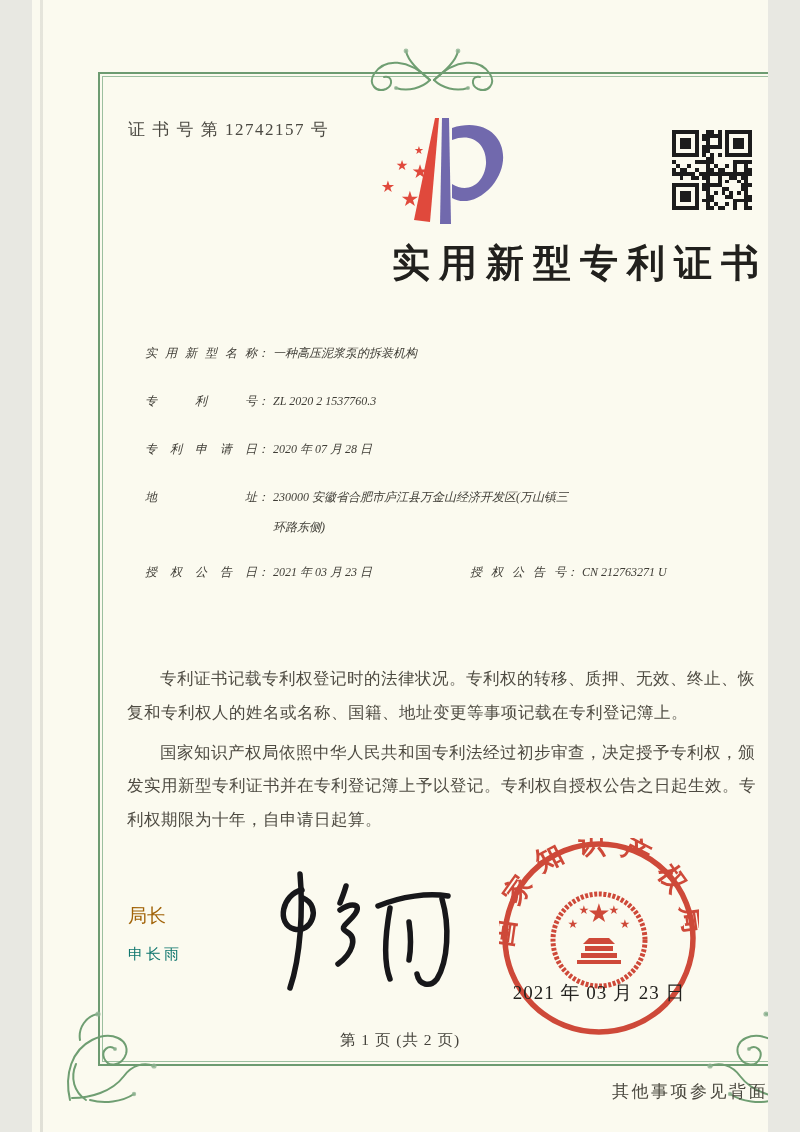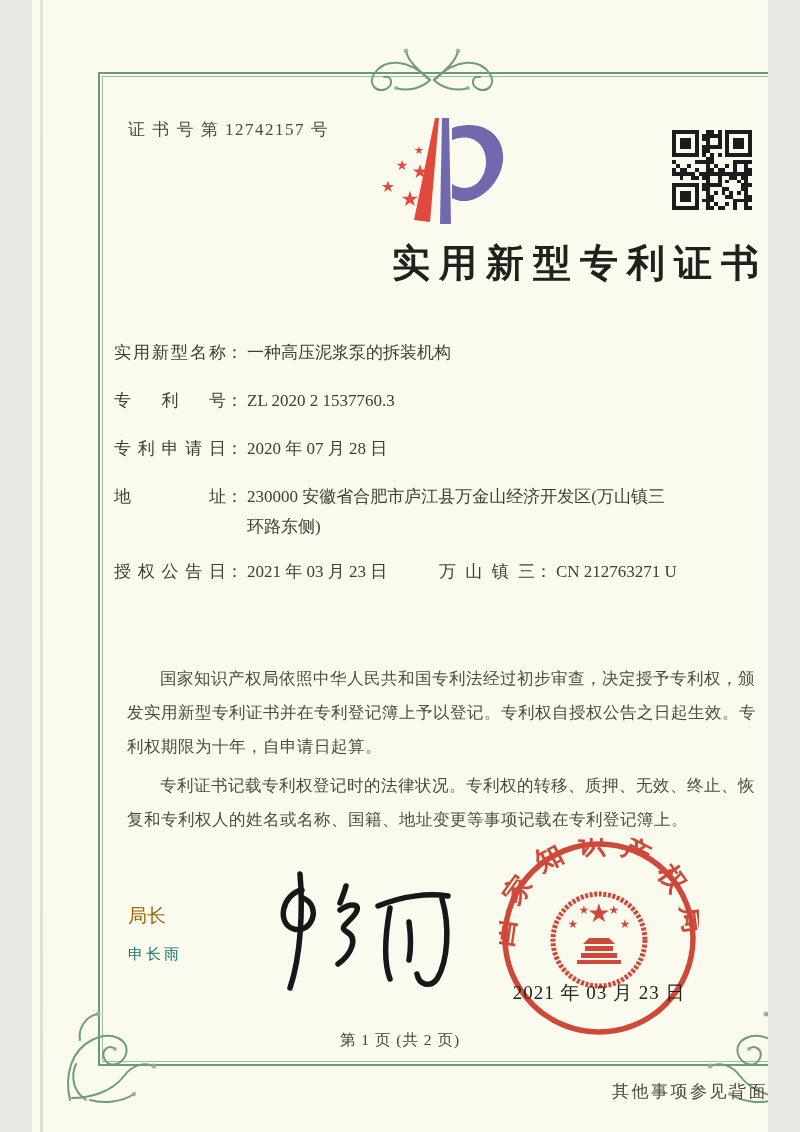--- a/index.html
+++ b/index.html
@@ -15,21 +15,21 @@
   .frame{position:absolute; left:66px; top:72px; width:676px; height:990px;
     border:2px solid #6d9b71;}
   .frame::after{content:""; position:absolute; inset:2px; border:1px solid #9cbf9f;}
   .cert-no{position:absolute; left:96px; top:118px; font-size:17px;
     letter-spacing:1.5px; color:#4b4942;}
   .logo{position:absolute; left:340px; top:112px; width:140px; height:118px;}
   .qr{position:absolute; left:640px; top:130px; width:80px; height:80px;}
   .title{position:absolute; left:0; top:238px; width:100%; text-align:right;
     font-size:38px; font-weight:600; letter-spacing:9px; text-indent:9px;
     color:#21201d;}
-  .fields{position:absolute; left:82px; top:338px; width:640px; font-size:17px;}
+  .fields{position:absolute; left:113px; top:338px; width:640px; font-size:12px;font-style:italic;}
   .frow{margin-bottom:15px; line-height:30px; min-height:33px;}
   .flabel{display:inline-block; width:112px; text-align:justify;
     text-align-last:justify; vertical-align:top;}
   .fcolon{display:inline-block; vertical-align:top; margin-right:4px;}
   .fvalue{display:inline-block; vertical-align:top; max-width:505px;
     white-space:pre-line;}
   .grant-row{position:relative;}
   .grant-no{position:absolute; left:325px; top:0; white-space:nowrap;}
   .grant-no .flabel{width:96px;}
   .paras{position:absolute; left:95px; top:662px; width:630px;
@@ -370,28 +370,28 @@
     <div class="frow">
       <span class="flabel">专利申请日</span><span class="fcolon">：</span><span class="fvalue">2020 年 07 月 28 日</span>
     </div>
     <div class="frow">
       <span class="flabel">地址</span><span class="fcolon">：</span><span class="fvalue">230000 安徽省合肥市庐江县万金山经济开发区(万山镇三
 环路东侧)</span>
     </div>
     <div class="frow grant-row">
       <span class="flabel">授权公告日</span><span class="fcolon">：</span><span class="fvalue">2021 年 03 月 23 日</span>
       <span class="grant-no">
-        <span class="flabel">万山镇三</span><span class="fcolon">：</span><span class="fvalue">CN 212763271 U</span>
+        <span class="flabel">授权公告号</span><span class="fcolon">：</span><span class="fvalue">CN 212763271 U</span>
       </span>
     </div>
   </div>
 
   <div class="paras">
+    <p>专利证书记载专利权登记时的法律状况。专利权的转移、质押、无效、终止、恢复和专利权人的姓名或名称、国籍、地址变更等事项记载在专利登记簿上。</p>
     <p>国家知识产权局依照中华人民共和国专利法经过初步审查，决定授予专利权，颁发实用新型专利证书并在专利登记簿上予以登记。专利权自授权公告之日起生效。专利权期限为十年，自申请日起算。</p>
-    <p>专利证书记载专利权登记时的法律状况。专利权的转移、质押、无效、终止、恢复和专利权人的姓名或名称、国籍、地址变更等事项记载在专利登记簿上。</p>
   </div>
 
   <div class="signer-role">局长</div>
   <div class="signer-name">申长雨</div>
 
   <svg class="signature" viewBox="0 0 225 130">
     <g fill="none" stroke="#17171a" stroke-width="5.5" stroke-linecap="round">
       <path d="M62,24 C42,28 36,58 54,63 C72,68 82,40 63,32"></path>
       <path d="M60,8 C63,42 61,90 50,122"></path>
       <path d="M106,20 C104,27 102,32 100,37"></path>

